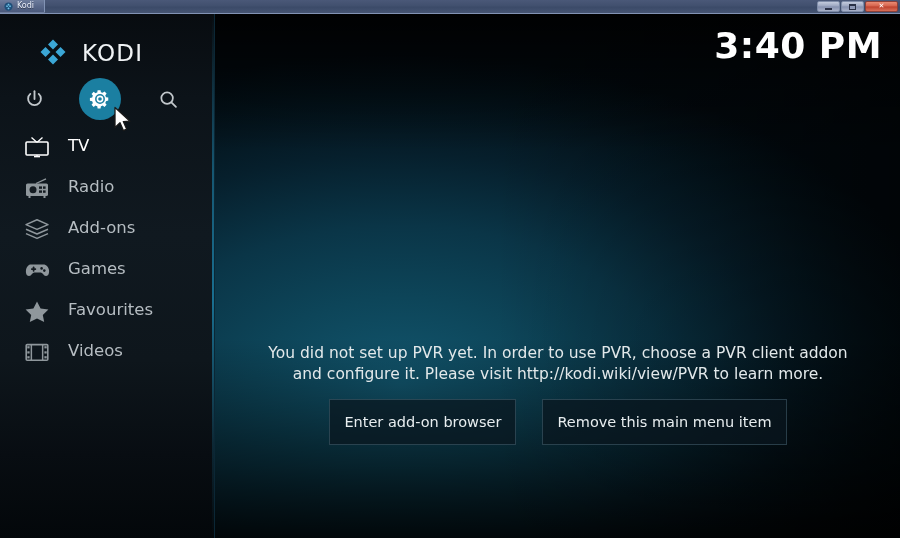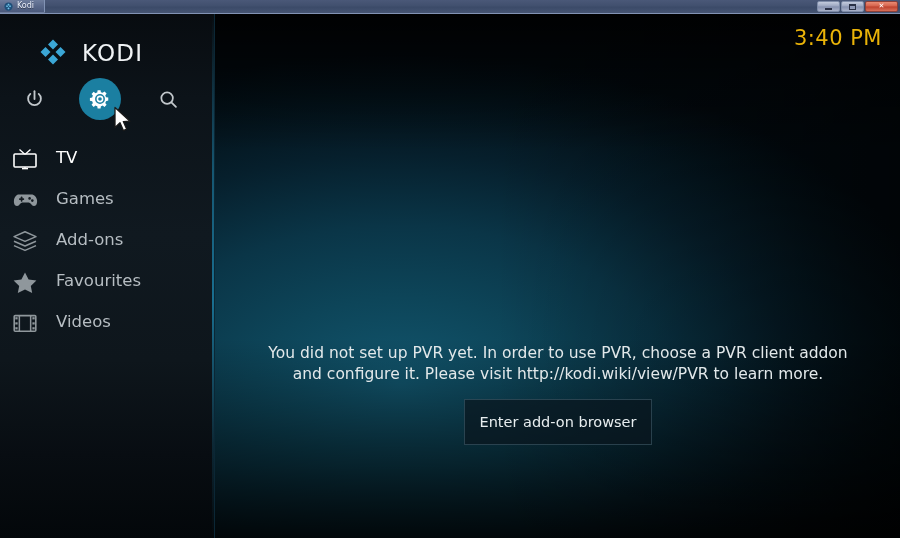--- a/index.html
+++ b/index.html
@@ -183,22 +183,23 @@
     justify-content: center;
     position: relative;
     border-radius: 50%;
   }
   .tool.power { margin-left: 13px; }
   .tool.settings { margin-left: 24px; background: #1b7fa1; }
   .tool.search { margin-left: 26px; }
 
   .menu {
     position: absolute;
-    top: 124px; left: 0;
+    top: 112px; left: 0;
     width: 215px;
+    padding-left: 12px;
   }
   .menu-item {
     height: 41px;
     display: flex;
     align-items: center;
     padding-left: 8px;
   }
   .menu-icon {
     width: 34px; height: 26px;
     display: flex;
@@ -212,23 +213,23 @@
     color: #b6bdc2;
     line-height: 1;
     font-weight: 400;
   }
   .menu-item.selected .menu-label { color: #ffffff; }
 
   
   .clock {
     position: absolute;
     top: 14px; right: 18px;
-    font-size: 21px;
-    color: #eab308;
-    font-weight: 400;
+    font-size: 36px;
+    color: #ffffff;
+    font-weight: 700;
     letter-spacing: .5px;
     line-height: 1;
     z-index: 12;
     font-family: "DejaVu Sans", sans-serif;
   }
 
   
   .panel {
     position: absolute;
     top: 0; left: 216px;
@@ -364,43 +365,59 @@
             <svg width="28" height="22" viewBox="0 0 28 22">
               <path d="M8.5 1.5 L13.8 6.2 M19.5 1.5 L14.2 6.2" stroke="#ffffff" stroke-width="1.3" fill="none"></path>
               <rect x="3" y="6" width="22" height="13" rx="1" stroke="#ffffff" stroke-width="1.6" fill="none"></rect>
               <path d="M11 20.6 L17 20.6" stroke="#ffffff" stroke-width="1.5"></path>
               <path d="M14 19 L14 20.6" stroke="#ffffff" stroke-width="1.3"></path>
             </svg>
           </span>
           <span class="menu-label">TV</span>
         </div>
 
+        <div class="menu-item">
+          <span class="menu-icon">
+            <svg width="28" height="22" viewBox="0 0 28 22">
+              <path d="M13 6.5 L23 1.8" stroke="#8f979c" stroke-width="1.3" fill="none"></path>
+              <rect x="3" y="6.5" width="22" height="12.5" rx="1.6" fill="#8f979c"></rect>
+              <circle cx="10" cy="12.8" r="3.5" fill="#141b21"></circle>
+              <rect x="16" y="9.4" width="3" height="2.4" fill="#141b21"></rect>
+              <rect x="20" y="9.4" width="2.6" height="2.4" fill="#141b21"></rect>
+              <rect x="16" y="13.4" width="3" height="2.4" fill="#141b21"></rect>
+              <rect x="20" y="13.4" width="2.6" height="2.4" fill="#141b21"></rect>
+              <rect x="5.5" y="19" width="2" height="2" fill="#8f979c"></rect>
+              <rect x="20.5" y="19" width="2" height="2" fill="#8f979c"></rect>
+            </svg>
+          </span>
+          <span class="menu-label">Radio</span>
+        </div>
+
+        <div class="menu-item">
+          <span class="menu-icon">
+            <svg width="28" height="22" viewBox="0 0 28 22">
+              <path d="M14 1.8 L25 6.6 L14 11.4 L3 6.6 Z" stroke="#8f979c" stroke-width="1.5" fill="none" stroke-linejoin="round"></path>
+              <path d="M3 11.2 L14 16 L25 11.2" stroke="#8f979c" stroke-width="1.5" fill="none" stroke-linejoin="round"></path>
+              <path d="M3 15.6 L14 20.4 L25 15.6" stroke="#8f979c" stroke-width="1.5" fill="none" stroke-linejoin="round"></path>
+            </svg>
+          </span>
+          <span class="menu-label">Add-ons</span>
+        </div>
 
         <div class="menu-item">
           <span class="menu-icon">
             <svg width="28" height="22" viewBox="0 0 28 22">
               <path fill="#8f979c" d="M7.6 5.4h12.8c3 0 5.2 2.6 5.6 5.6.45 3.4-.6 5.9-2.9 5.9-1.8 0-2.5-1.5-3.6-2.5-.8-.7-1.5-.9-2.5-.9h-5c-1 0-1.7.2-2.5.9-1.1 1-1.8 2.5-3.6 2.5-2.3 0-3.35-2.5-2.9-5.9C3.4 8 5.6 5.4 7.6 5.4z"></path>
               <rect x="8" y="9.3" width="5.2" height="1.7" rx=".7" fill="#141b21"></rect>
               <rect x="9.75" y="7.55" width="1.7" height="5.2" rx=".7" fill="#141b21"></rect>
               <circle cx="18.6" cy="9.4" r="1.3" fill="#141b21"></circle>
               <circle cx="21.3" cy="11.6" r="1.3" fill="#141b21"></circle>
             </svg>
           </span>
           <span class="menu-label">Games</span>
-        </div>
-
-        <div class="menu-item">
-          <span class="menu-icon">
-            <svg width="28" height="22" viewBox="0 0 28 22">
-              <path d="M14 1.8 L25 6.6 L14 11.4 L3 6.6 Z" stroke="#8f979c" stroke-width="1.5" fill="none" stroke-linejoin="round"></path>
-              <path d="M3 11.2 L14 16 L25 11.2" stroke="#8f979c" stroke-width="1.5" fill="none" stroke-linejoin="round"></path>
-              <path d="M3 15.6 L14 20.4 L25 15.6" stroke="#8f979c" stroke-width="1.5" fill="none" stroke-linejoin="round"></path>
-            </svg>
-          </span>
-          <span class="menu-label">Add-ons</span>
         </div>
 
 
         <div class="menu-item">
           <span class="menu-icon">
             <svg width="28" height="22" viewBox="0 0 28 22">
               <path fill="#8f979c" d="M14 1.6 L17.6 8.6 L25.4 9.6 L19.8 15 L21.2 22 L14 18.4 L6.8 22 L8.2 15 L2.6 9.6 L10.4 8.6 Z"></path>
             </svg>
           </span>
           <span class="menu-label">Favourites</span>
@@ -424,20 +441,21 @@
         </div>
 
 
       </div>
     </div>
 
     <div class="panel">
       <div class="notice">You did not set up PVR yet. In order to use PVR, choose a PVR client addon and configure it. Please visit http://kodi.wiki/view/PVR to learn more.</div>
       <div class="actions">
         <div class="action-btn">Enter add-on browser</div>
+        <div class="action-btn">Remove this main menu item</div>
       </div>
     </div>
 
     <div class="cursor">
       <svg width="20" height="28" viewBox="0 0 20 28">
         <path d="M2 1.5 L2 21.5 L7 16.8 L10.4 24.6 L13.6 23.1 L10.3 15.6 L17 15.2 Z" fill="#ffffff" stroke="#1a1a1a" stroke-width="1.3" stroke-linejoin="round"></path>
       </svg>
     </div>
 
   </div>

